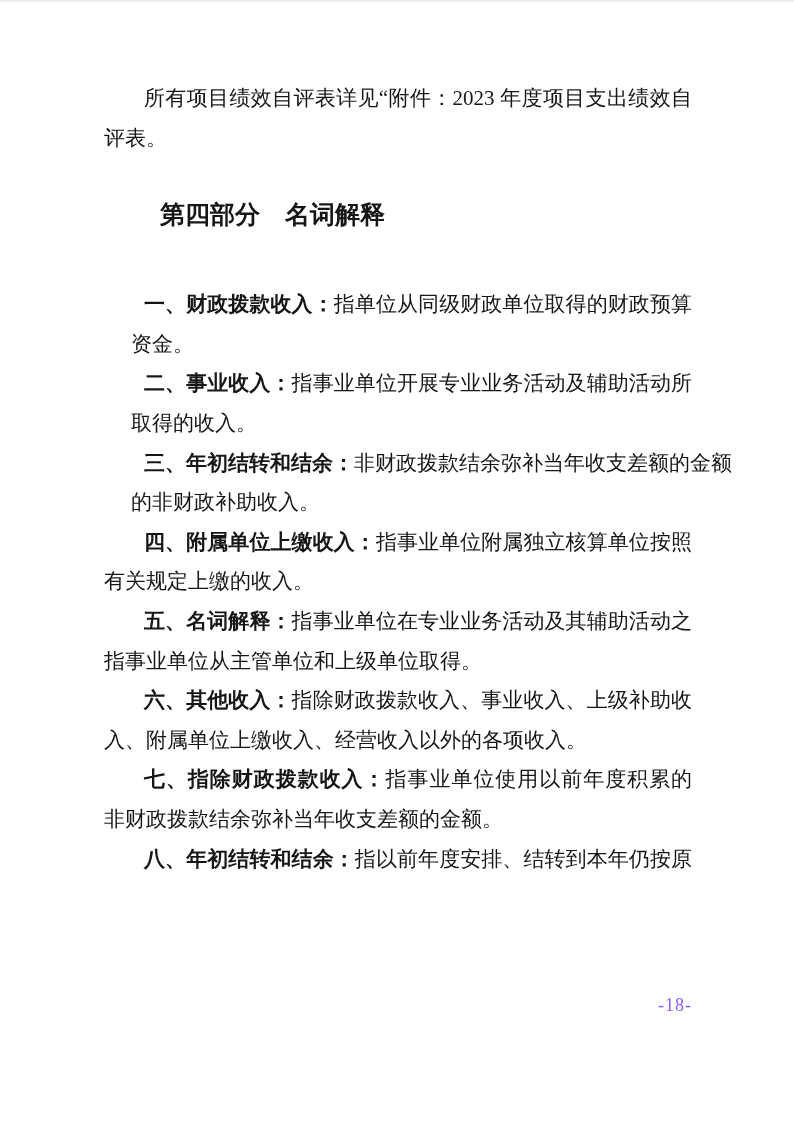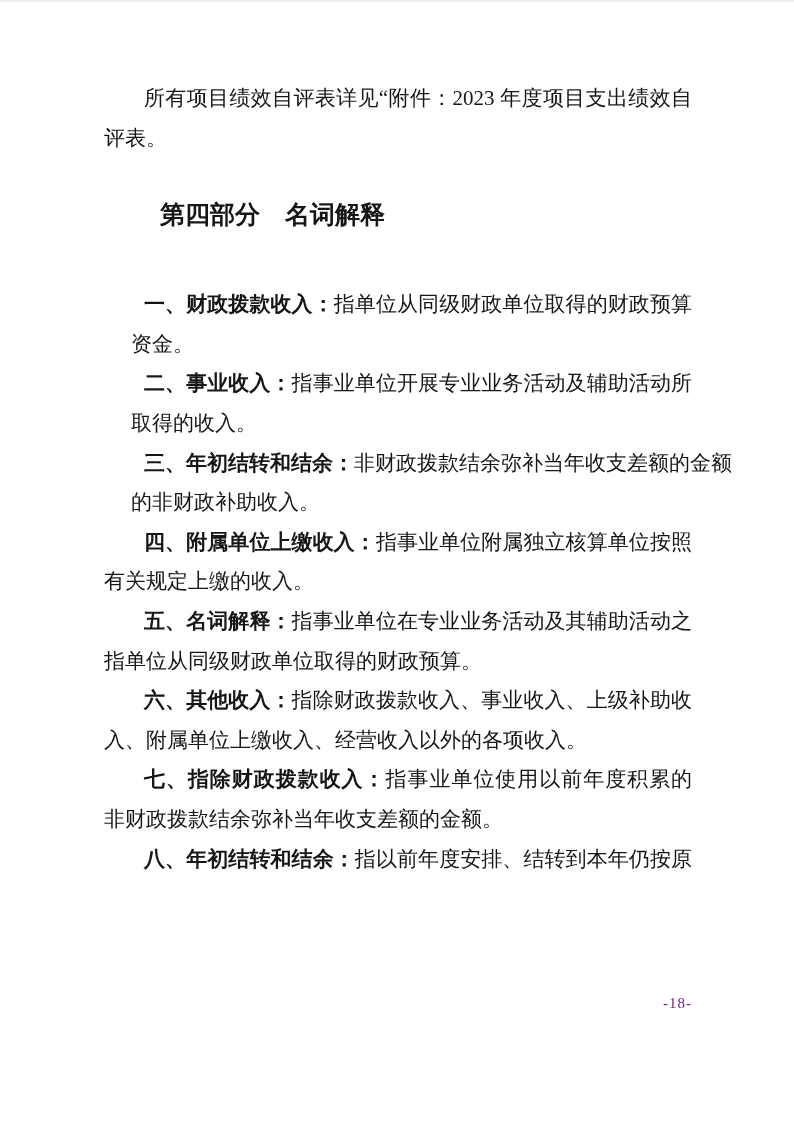--- a/index.html
+++ b/index.html
@@ -52,23 +52,23 @@
     margin: 37px 0 0 56px;
     white-space: nowrap;
   }
   .items {
     margin-top: 50px;
   }
   .pageno {
     position: absolute;
     top: 995px;
     right: 102px;
-    font-size: 15px;
+    font-size: 18px;
     letter-spacing: 1px;
-    color: #701a75;
+    color: #8b5cf6;
   }
 </style>
 </head>
 <body>
 
 <div class="page">
   <div class="content">
 
     <div>
       <div class="line ind2 fill">所有项目绩效自评表详见“附件：2023 年度项目支出绩效自</div>
@@ -104,21 +104,21 @@
         <div class="line ind2 fill">
           <span class="term">四、附属单位上缴收入：</span><span>指事业单位附属独立核算单位按照</span>
         </div>
         <div class="line">有关规定上缴的收入。</div>
       </div>
 
       <div>
         <div class="line ind2 fill">
           <span class="term">五、名词解释：</span><span>指事业单位在专业业务活动及其辅助活动之</span>
         </div>
-        <div class="line">指单位从同级财政单位取得的财政预算。</div>
+        <div class="line">指事业单位从主管单位和上级单位取得。</div>
       </div>
 
       <div>
         <div class="line ind2 fill">
           <span class="term">六、其他收入：</span><span>指除财政拨款收入、事业收入、上级补助收</span>
         </div>
         <div class="line">入、附属单位上缴收入、经营收入以外的各项收入。</div>
       </div>
 
       <div>

